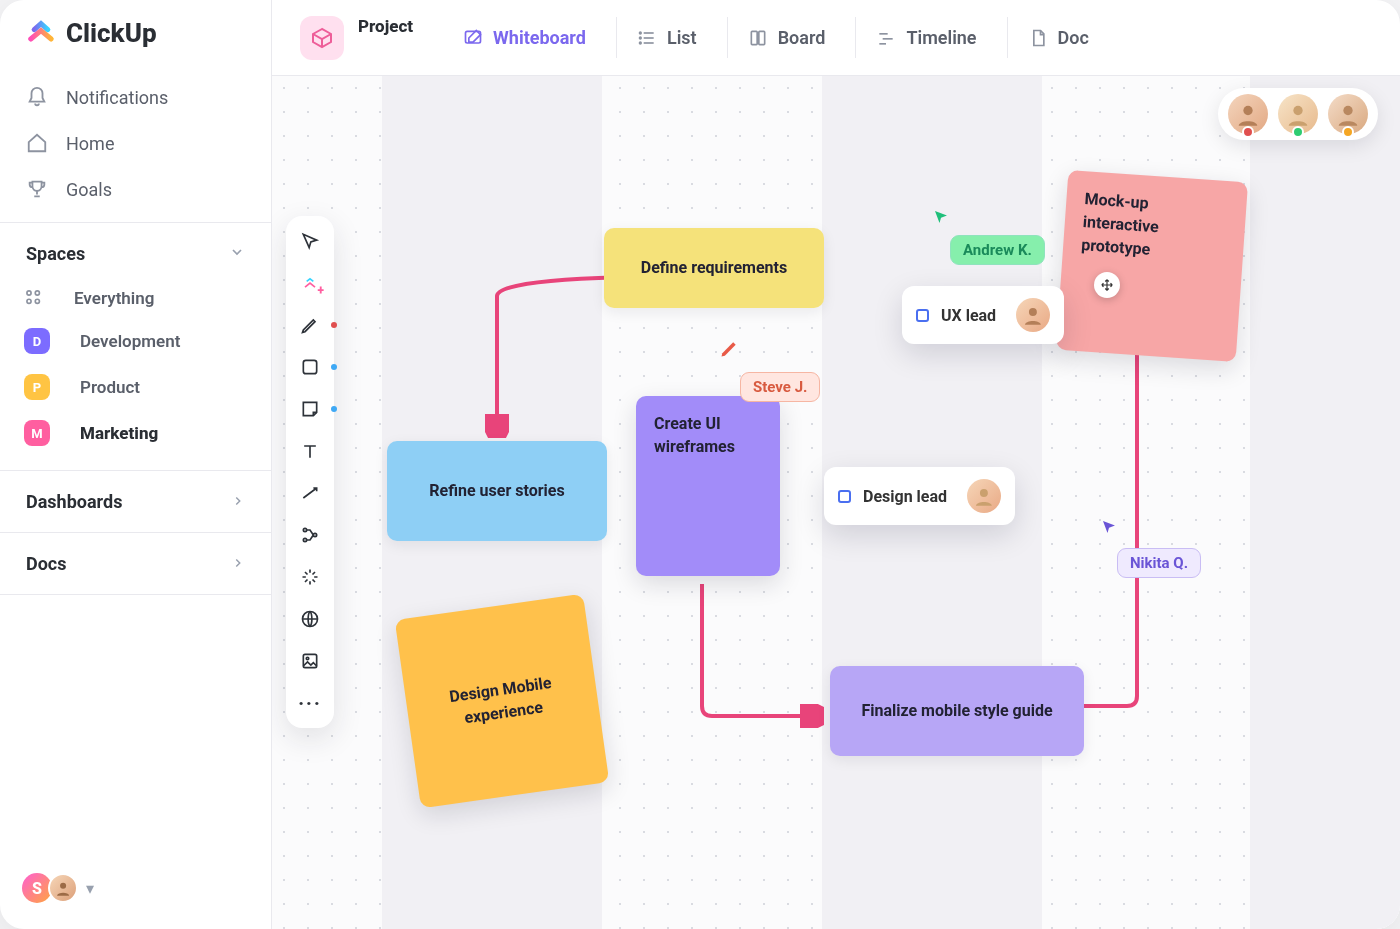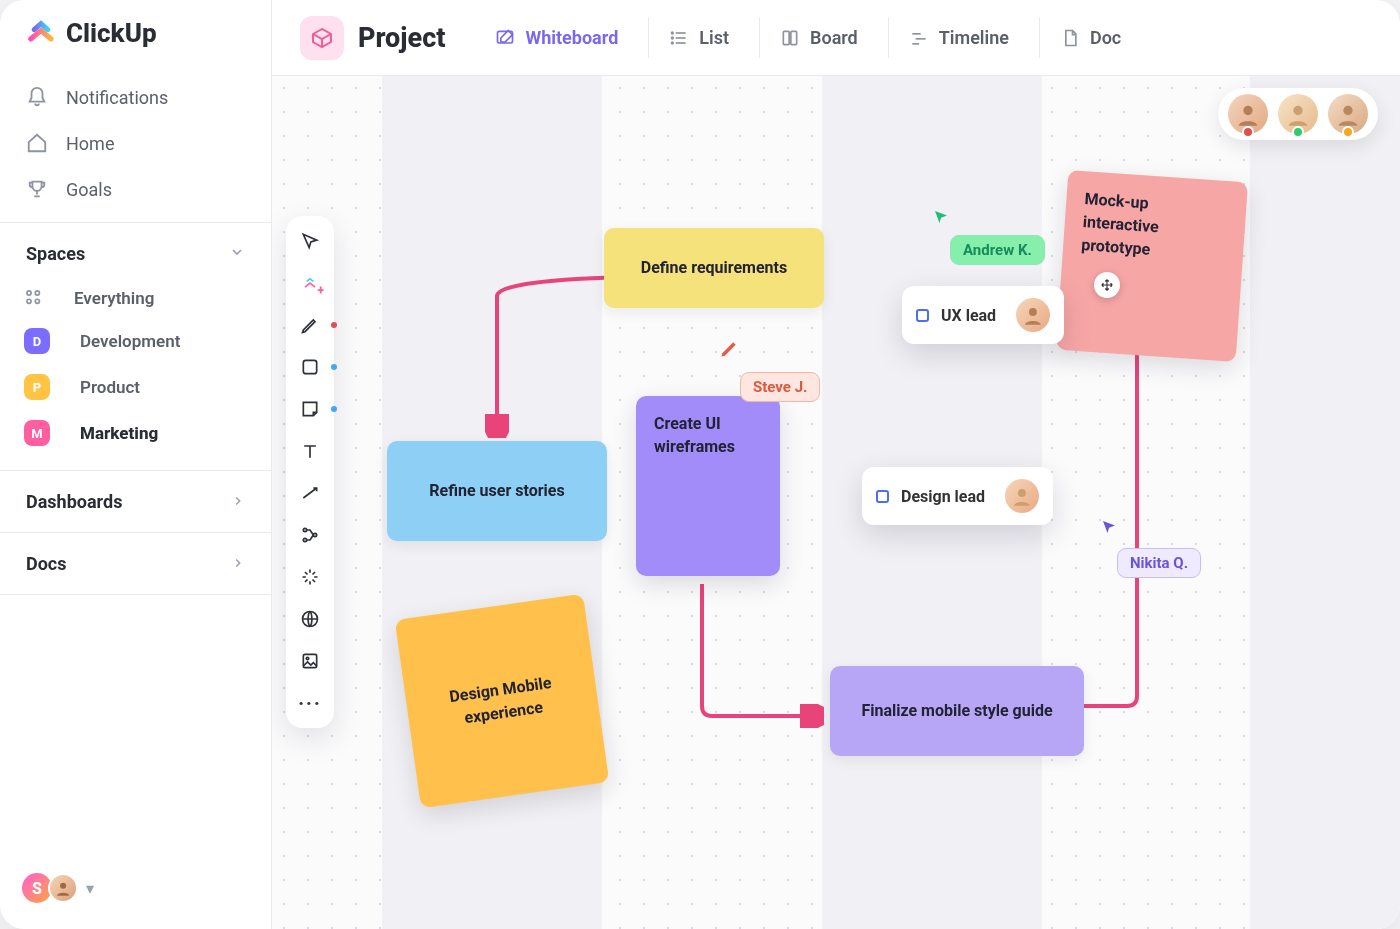--- a/index.html
+++ b/index.html
@@ -29,21 +29,21 @@
   .divider{height:1px;background:var(--border);margin:6px 0;}
   .space-item{display:flex;align-items:center;gap:30px;padding:10px 24px;font-size:17px;color:var(--text-soft);font-weight:600;}
   .space-item.active{color:var(--text);font-weight:800;}
   .space-badge{width:26px;height:26px;border-radius:8px;display:flex;align-items:center;justify-content:center;color:#fff;font-size:13px;font-weight:700;}
   .chev{color:#98a0ae;}
   .sidebar-footer{margin-top:auto;padding:10px 22px;display:flex;align-items:center;gap:8px;}
   .avatar-sm{width:30px;height:30px;border-radius:50%;}
   
   .main{flex:1;display:flex;flex-direction:column;min-width:0;}
   .topbar{height:76px;border-bottom:1px solid var(--border);display:flex;align-items:center;padding:0 28px;gap:30px;}
-  .proj{display:flex;align-items:center;gap:14px;font-size:27px;font-weight:800;}
+  .proj{display:flex;gap:14px;font-size:17px;font-weight:800;}
   .proj-icon{width:44px;height:44px;background:#ffe0ef;border-radius:12px;display:flex;align-items:center;justify-content:center;}
   .proj-icon svg{stroke:#ee5e99;}
   .view-tabs{display:flex;align-items:center;gap:10px;justify-content:flex-end;}
   .tab{display:flex;align-items:center;gap:10px;padding:10px 20px;font-size:18px;color:var(--text-soft);font-weight:600;border-left:1px solid var(--border);}
   .tab:first-child{border-left:none;}
   .tab.active{color:var(--accent);font-weight:700;}
   .tab svg{width:20px;height:20px;}
   
   .canvas-wrap{flex:1;position:relative;background:#fbfbfc;overflow:hidden;}
   .dotgrid{position:absolute;inset:0;background-image:radial-gradient(#d9dbe1 1.2px, transparent 1.2px);background-size:24px 24px;}
@@ -385,21 +385,21 @@
       <div class="task-chip" style="left:630px;top:210px;">
         <span class="chip-sq"></span>
         <span>UX lead</span>
         <div class="ava ava-face">
             <svg viewBox="0 0 24 24">
               <circle cx="12" cy="9" r="4" fill="#b47f58"></circle>
               <path d="M4 22c1-5 15-5 16 0Z" fill="#b47f58"></path>
             </svg>
           </div>
       </div>
-      <div class="task-chip" style="left:590px;top:391px;">
+      <div class="task-chip" style="left:552px;top:391px;">
         <span class="chip-sq"></span>
         <span>Design lead</span>
         <div class="ava ava-face">
             <svg viewBox="0 0 24 24">
               <circle cx="12" cy="9" r="4" fill="#caa06e"></circle>
               <path d="M4 22c1-5 15-5 16 0Z" fill="#caa06e"></path>
             </svg>
           </div>
       </div>
 

